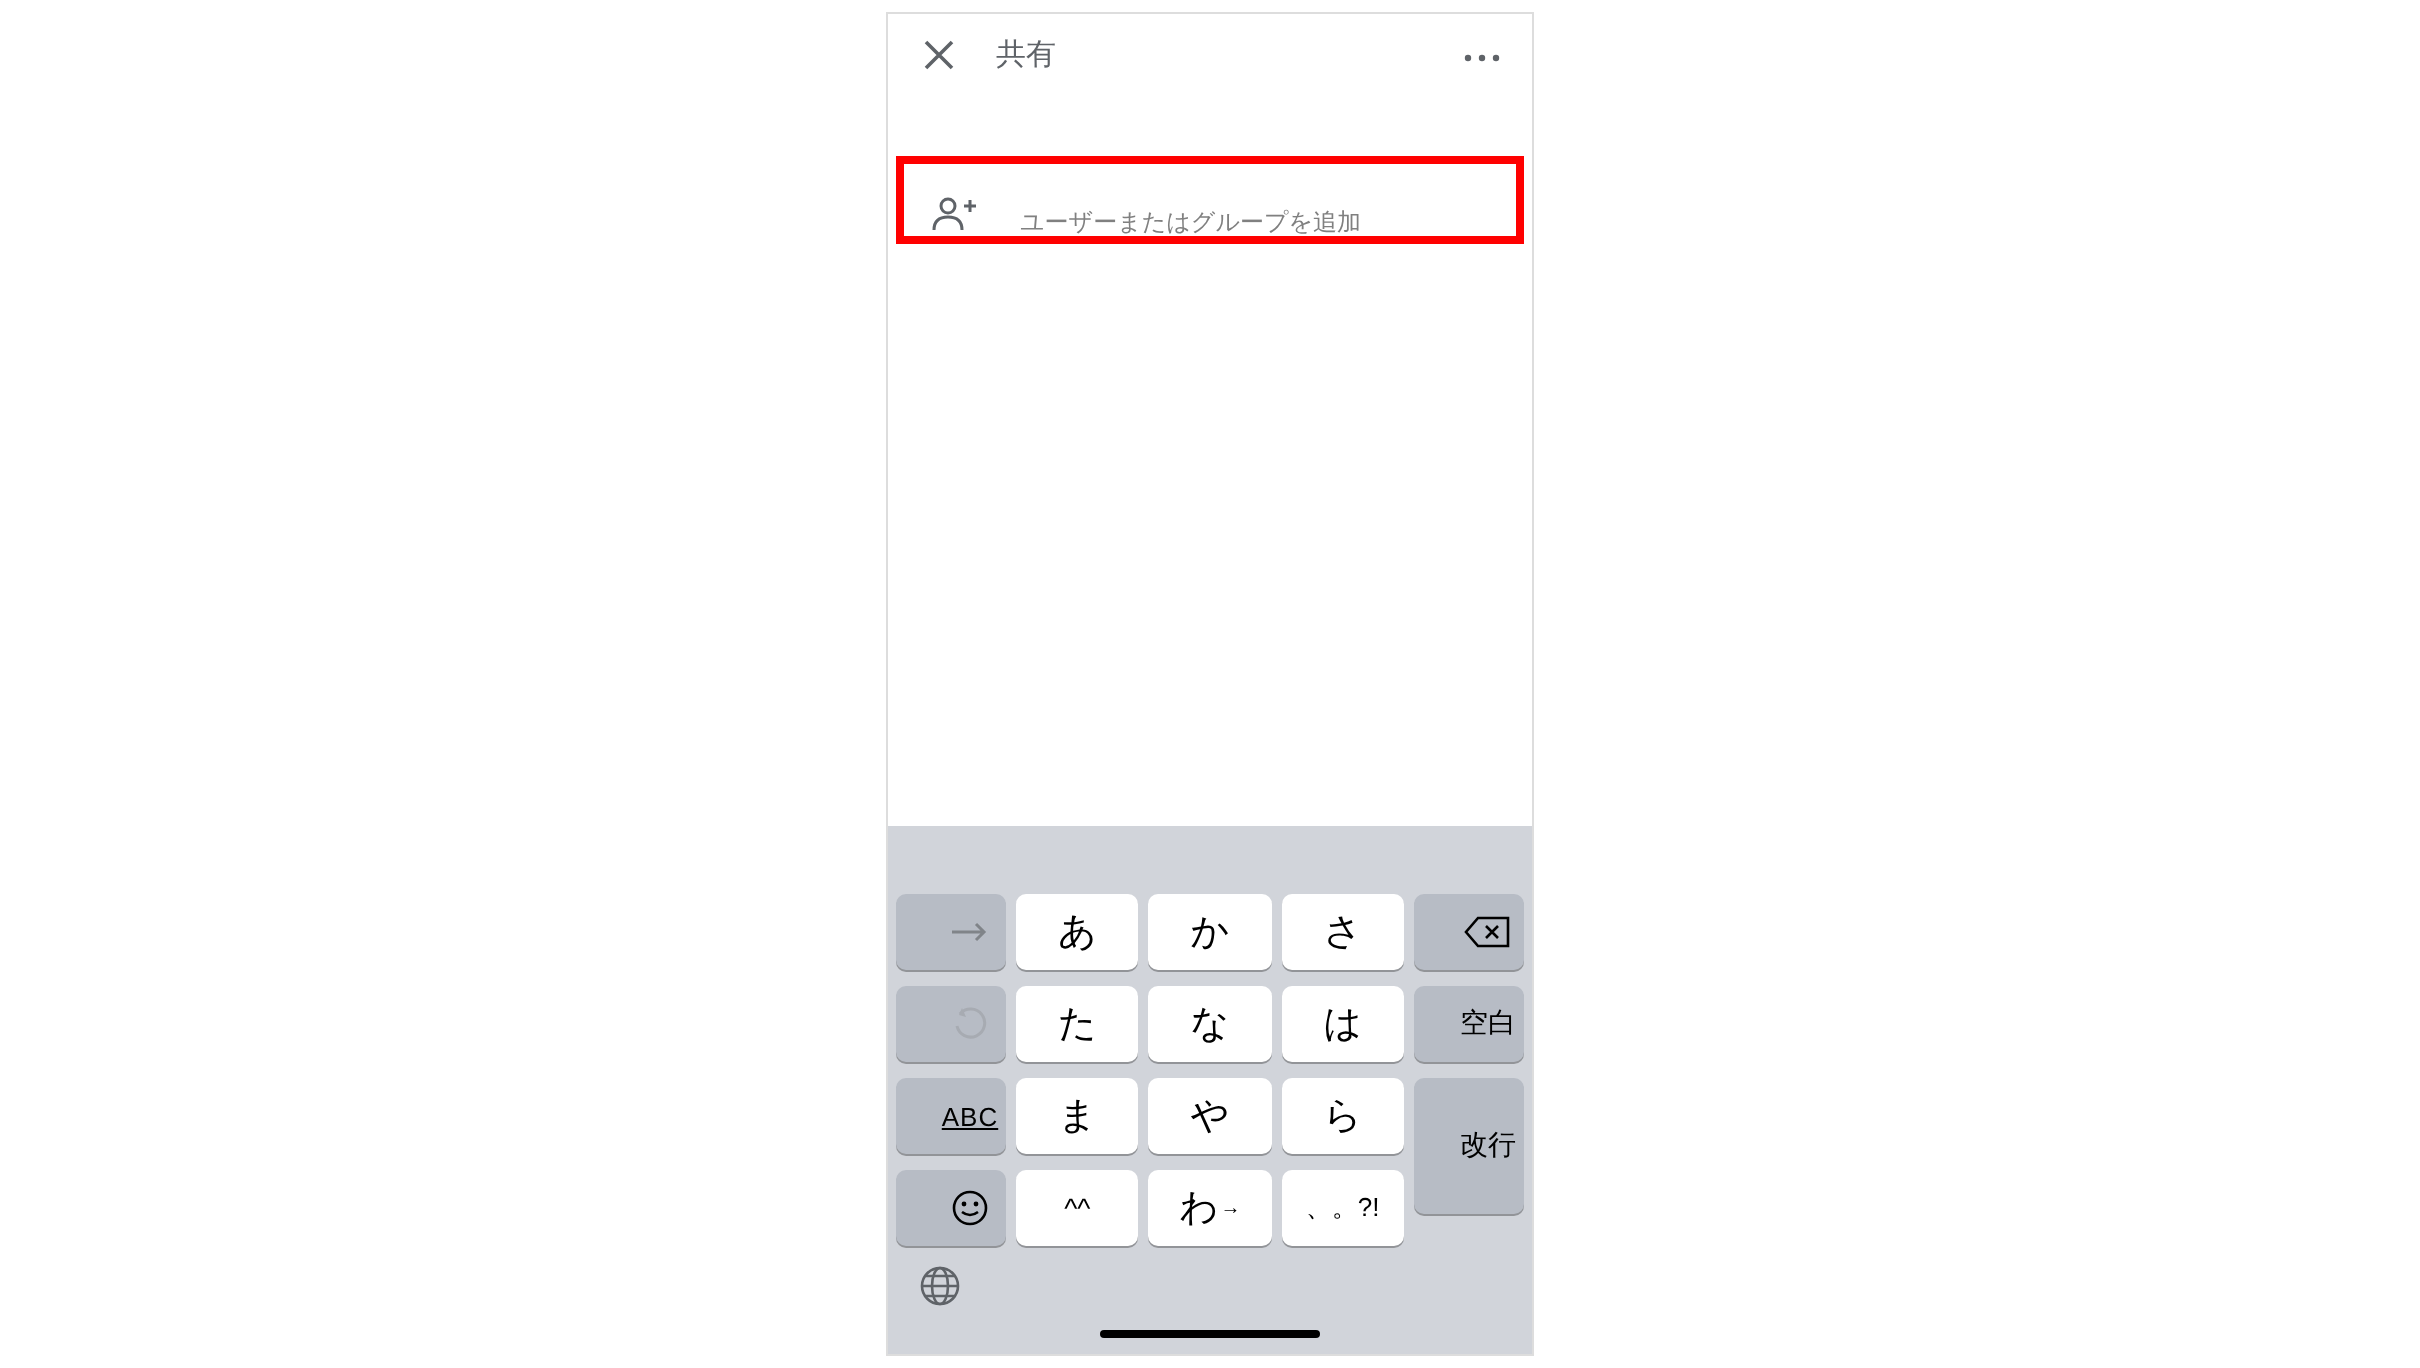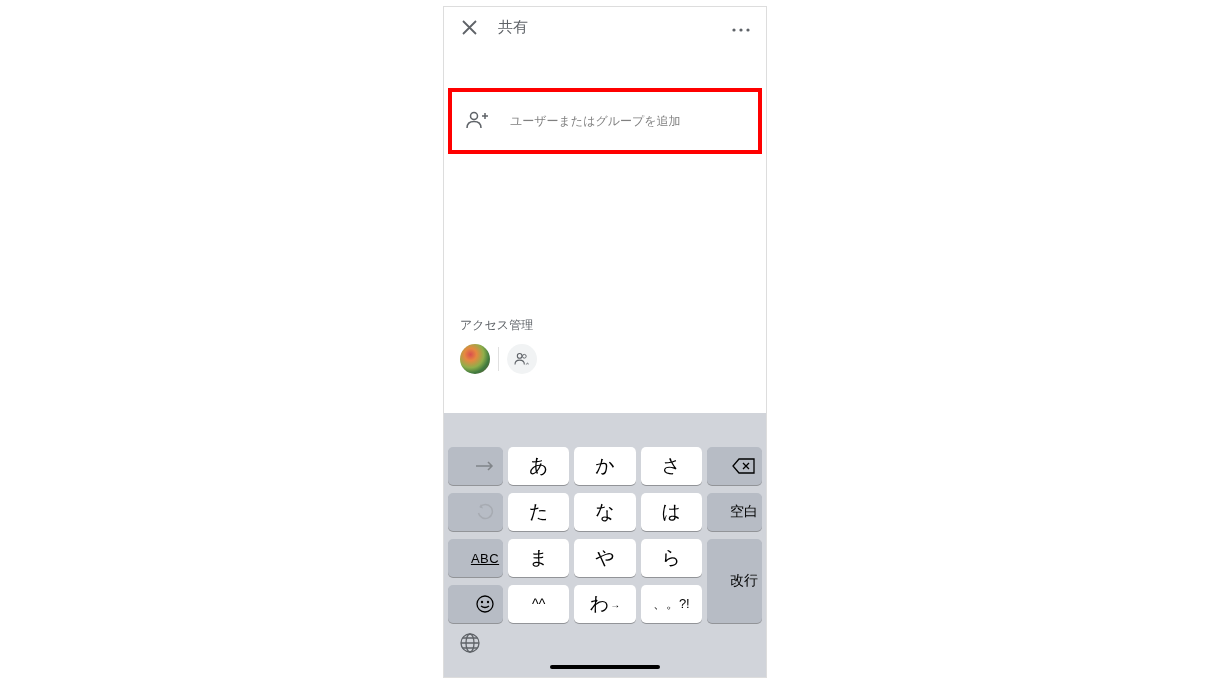--- a/index.html
+++ b/index.html
@@ -48,24 +48,24 @@
     .header-spacer {
       flex: 1;
     }
     .more-icon {
       color: #5f6368;
       font-size: 16px;
       letter-spacing: 1px;
     }
     .input-section {
       border: 4px solid #ff0000;
-      margin: 12px 4px;
-      height: 66px;
-      display: flex;
-      align-items: center;
+      margin: 2px 4px;
+      height: 44px;
+      display: flex;
+      align-items: flex-end;
       padding: 0 14px;
     }
     .person-add-icon {
       width: 22px;
       height: 20px;
       color: #5f6368;
       flex-shrink: 0;
     }
     .input-field {
       margin-left: 22px;
@@ -146,21 +146,21 @@
     .kb-key.func {
       background: #b7bcc5;
       color: #000;
       padding-left: 19px;
     }
     .kb-key.func-light {
       color: #545454;
     }
     .w-mid { flex: 1; }
     .kb-newline {
-      height: 84px;
+      height: 68px;
     }
     .kb-bottom-row {
       display: flex;
       align-items: center;
       padding: 6px 8px 0 8px;
     }
     .globe-btn, .emoji-btn {
       width: 28px;
       height: 28px;
       display: flex;
@@ -227,35 +227,20 @@
         <circle cx="8" cy="5" r="3.5" fill="none" stroke="#5f6368" stroke-width="1.5"></circle>
         <path d="M1 17 C1 12 4 10.5 8 10.5 C12 10.5 15 12 15 17" fill="none" stroke="#5f6368" stroke-width="1.5"></path>
         <path d="M16 5 L22 5 M19 2 L19 8" stroke="#5f6368" stroke-width="1.5"></path>
       </svg>
     </div>
     <input class="input-field" type="text" placeholder="ユーザーまたはグループを追加" style="">
   </div>
 
   <div class="content-area"></div>
 
-  <div class="access-section">
-    <div class="access-title">アクセス管理</div>
-    <div class="access-row">
-      <div class="avatar"></div>
-      <div class="divider-v"></div>
-      <div class="manage-access-btn">
-        <svg width="18" height="14" viewBox="0 0 22 18">
-          <circle cx="8" cy="5" r="3" fill="none" stroke="#5f6368" stroke-width="1.4"></circle>
-          <path d="M2 16 C2 12 4 10.5 8 10.5 C12 10.5 14 12 14 16" fill="none" stroke="#5f6368" stroke-width="1.4"></path>
-          <circle cx="14" cy="5.5" r="2.4" fill="none" stroke="#5f6368" stroke-width="1.2"></circle>
-          <path d="M16 16 C17.5 15 19 13 19 16" fill="none" stroke="#5f6368" stroke-width="1.2"></path>
-        </svg>
-      </div>
-    </div>
-  </div>
 
   <div class="keyboard">
     <div class="kb-top-space"></div>
     <div class="kb-grid-wrap">
       <div class="kb-col-left">
         <div class="kb-key func func-light">
           <svg width="22" height="10" viewBox="0 0 22 10">
               <path d="M2 5 L18 5 M14 1 L18 5 L14 9" stroke="#808489" stroke-width="1.5" fill="none"></path>
             </svg>
         </div>

